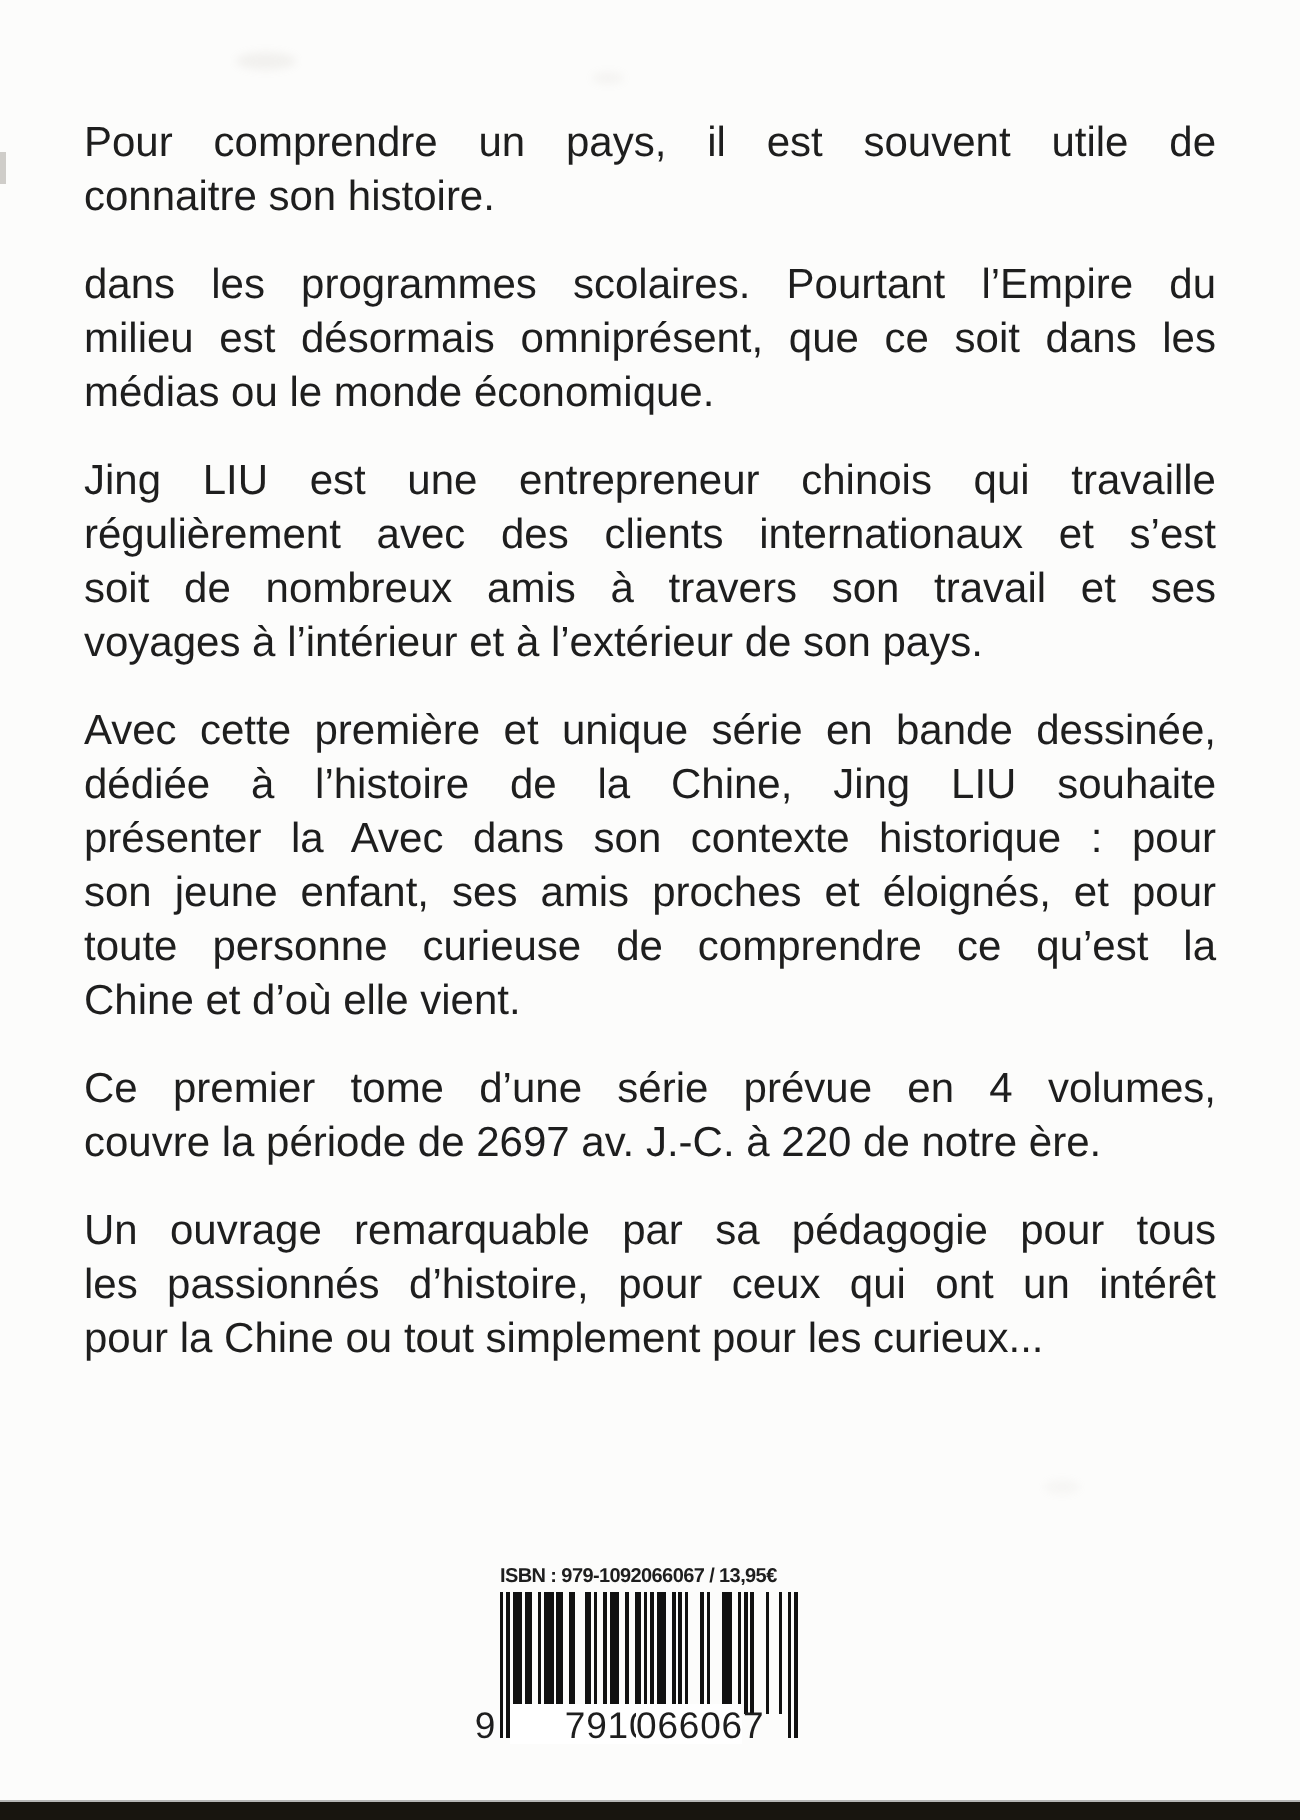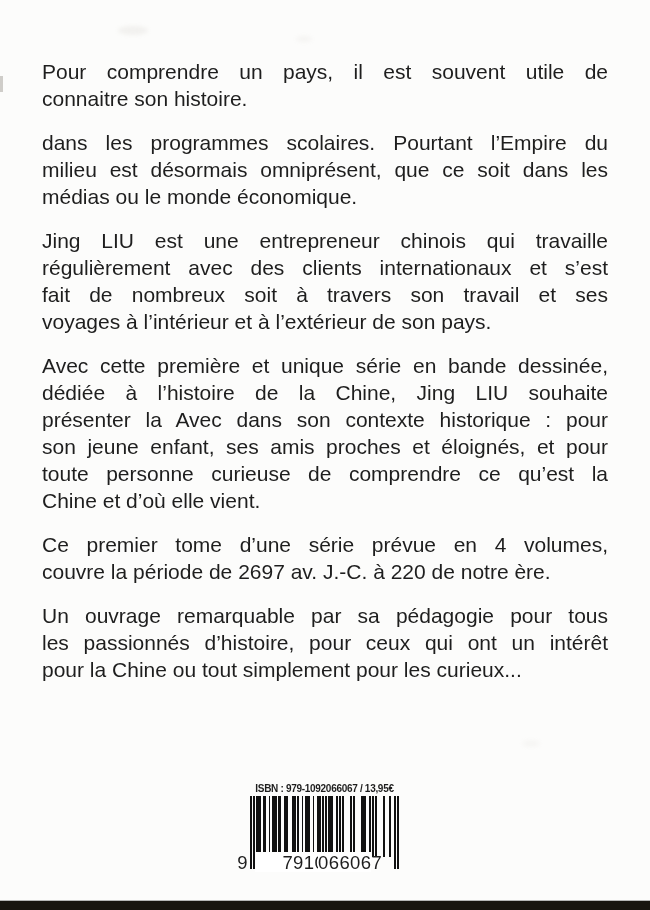--- a/index.html
+++ b/index.html
@@ -63,21 +63,21 @@
   
   .barcode-block {
     position: absolute;
     left: 237px;
     top: 783px;
   }
   .isbn-label {
     width: 149px;
     margin-left: 13px;
     margin-bottom: 2px;
-    text-align: center;
+    text-align: left;
     font-size: 10px;
     font-weight: 700;
     letter-spacing: -0.3px;
     white-space: nowrap;
     color: var(--ink, #1e1e1e);
   }
   .bars-wrap {
     position: relative;
     width: 149px;
     height: 78px;
@@ -129,21 +129,21 @@
         <span class="line">connaitre son histoire.</span>
       </p>
       <p class="para">
         <span class="line">dans les programmes scolaires. Pourtant l’Empire du</span>
         <span class="line">milieu est désormais omniprésent, que ce soit dans les</span>
         <span class="line">médias ou le monde économique.</span>
       </p>
       <p class="para">
         <span class="line">Jing LIU est une entrepreneur chinois qui travaille</span>
         <span class="line">régulièrement avec des clients internationaux et s’est</span>
-        <span class="line">fait de nombreux soit à travers son travail et ses</span>
+        <span class="line">soit de nombreux amis à travers son travail et ses</span>
         <span class="line">voyages à l’intérieur et à l’extérieur de son pays.</span>
       </p>
       <p class="para">
         <span class="line">Avec cette première et unique série en bande dessinée,</span>
         <span class="line">dédiée à l’histoire de la Chine, Jing LIU souhaite</span>
         <span class="line">présenter la Avec dans son contexte historique : pour</span>
         <span class="line">son jeune enfant, ses amis proches et éloignés, et pour</span>
         <span class="line">toute personne curieuse de comprendre ce qu’est la</span>
         <span class="line">Chine et d’où elle vient.</span>
       </p>

